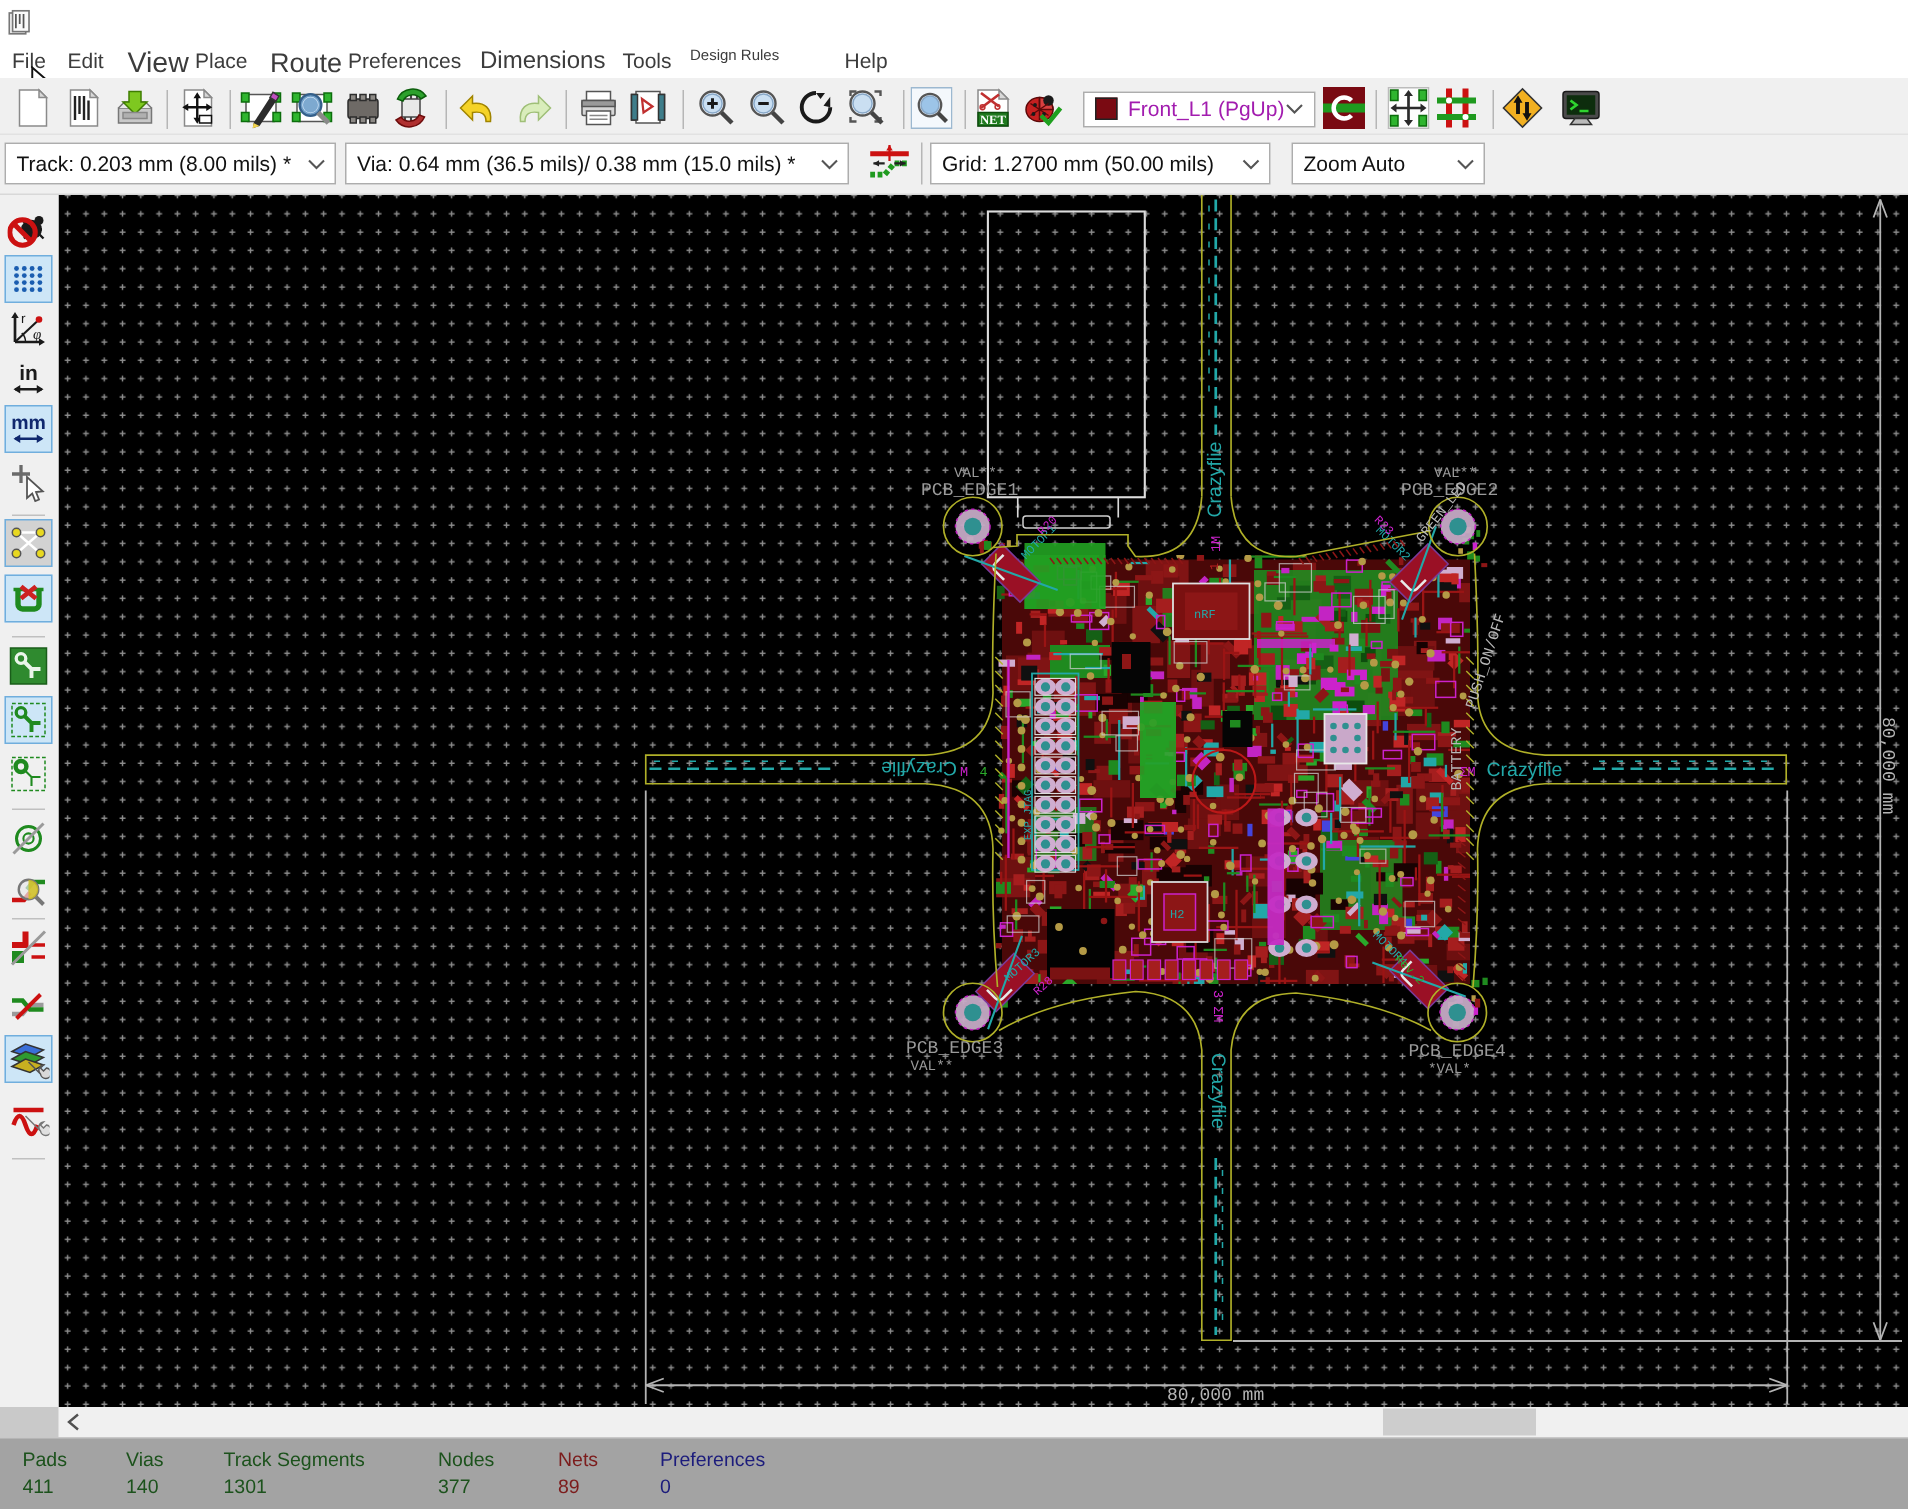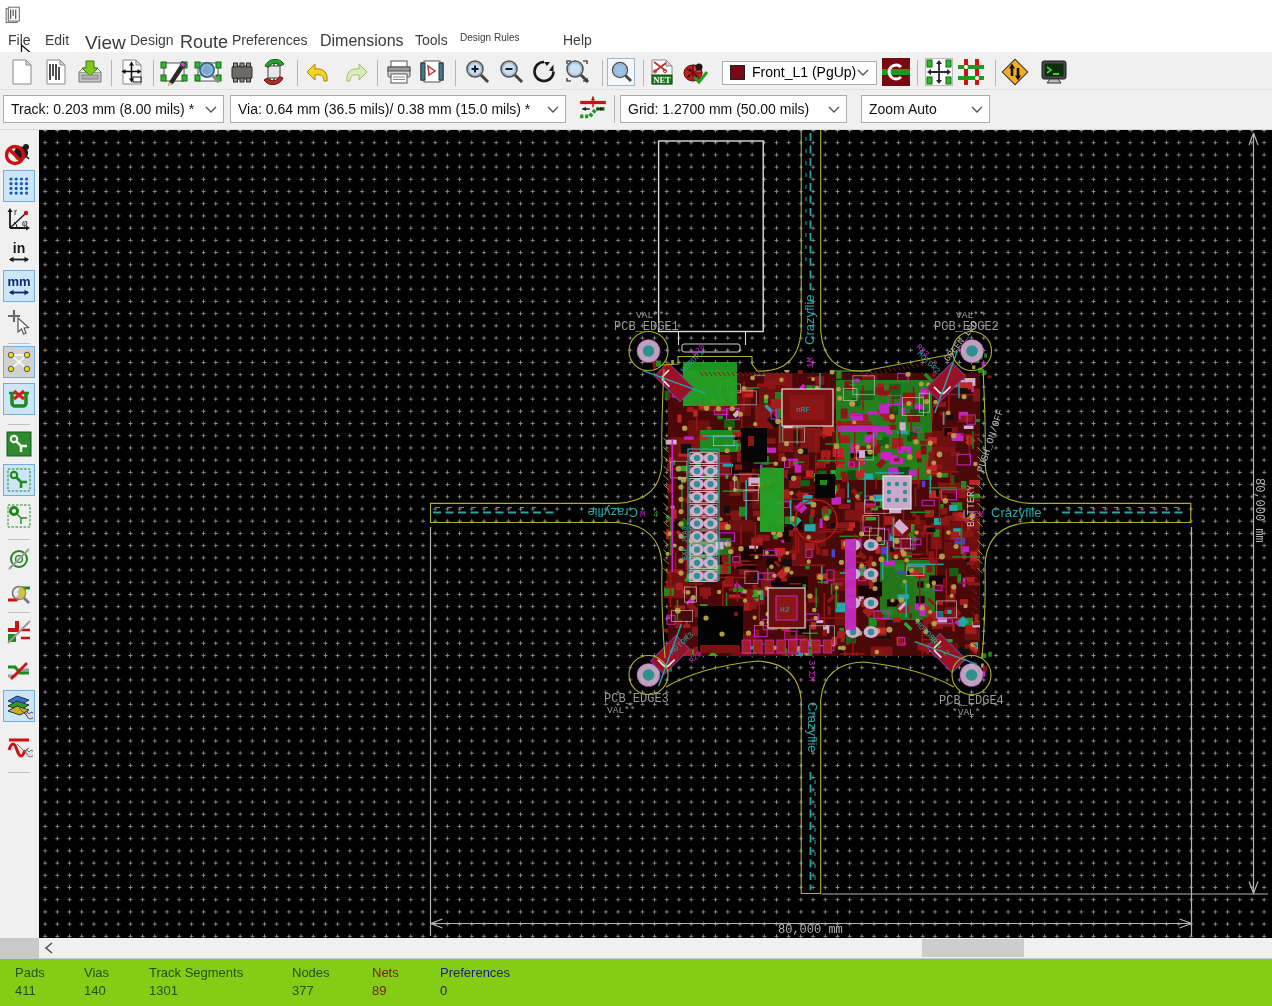--- a/index.html
+++ b/index.html
@@ -13,21 +13,21 @@
       </g>
       <g stroke="#555" stroke-width="1.6" fill="none">
         <path d="M9 6 v13 M12.5 6 v9 M16 6 v13"></path>
       </g>
     </svg>
 </div>
 <div style="position:absolute;left:0;top:28px;width:1272px;height:24px;background:#ffffff">
 <span style="position:absolute;left:8px;top:4px;font-size:14px;color:#3c3c3c">File</span>
 <span style="position:absolute;left:45px;top:4px;font-size:14px;color:#3c3c3c">Edit</span>
 <span style="position:absolute;left:85px;top:4px;font-size:19px;color:#3c3c3c">View</span>
-<span style="position:absolute;left:130px;top:4px;font-size:14px;color:#3c3c3c">Design</span>
+<span style="position:absolute;left:130px;top:4px;font-size:14px;color:#3c3c3c">Place</span>
 <span style="position:absolute;left:180px;top:4px;font-size:18px;color:#3c3c3c">Route</span>
 <span style="position:absolute;left:232px;top:4px;font-size:14px;color:#3c3c3c">Preferences</span>
 <span style="position:absolute;left:320px;top:4px;font-size:16px;color:#3c3c3c">Dimensions</span>
 <span style="position:absolute;left:415px;top:4px;font-size:14px;color:#3c3c3c">Tools</span>
 <span style="position:absolute;left:460px;top:4px;font-size:10px;color:#3c3c3c">Design Rules</span>
 <span style="position:absolute;left:563px;top:4px;font-size:14px;color:#3c3c3c">Help</span>
 </div>
 <svg style="position:absolute;left:20px;top:44px" width="16" height="22" viewBox="0 0 16 22">
     <path d="M1.5 1 v16 l4-3.6 2.2 6 3-1.1 -2.2-5.9 5.5-.5 z" fill="#fff" stroke="#111" stroke-width="1.3"></path>
   </svg>
@@ -218,21 +218,21 @@
       <path d="M11 5.5 l-3 5 h6 z M17 22.5 l-3 -5 h6 z" fill="#111"></path>
     </svg>
 <svg style="position:absolute;left:1040px;top:6px" width="28" height="28" viewBox="0 0 28 28">
       <rect x="2" y="3" width="24" height="18" rx="2" fill="#4a4a4a" stroke="#1a1a1a"></rect>
       <rect x="4.5" y="5.5" width="19" height="13" fill="#0d2d0d"></rect>
       <path d="M7 9 l4 3 -4 3 M13 16 h6" stroke="#2fd42f" stroke-width="1.8" fill="none"></path>
       <path d="M10 21 l-3 4 h14 l-3 -4 z" fill="#bbb" stroke="#333"></path>
     </svg>
 <div style="position:absolute;left:722px;top:9px;width:155px;height:24px;background:#fff;border:1px solid #adadad"></div>
 <div style="position:absolute;left:730px;top:13px;width:15px;height:15px;background:#7a0a12;border:1px solid #222"></div>
-<span style="position:absolute;left:752px;top:12px;font-size:14px;color:#000000">Front_L1 (PgUp)</span>
+<span style="position:absolute;left:752px;top:12px;font-size:14px;color:#a21caf">Front_L1 (PgUp)</span>
 <svg style="position:absolute;left:857px;top:17px" width="12" height="8" viewBox="0 0 12 8">
       <path d="M1 1 l5 5 5-5" fill="none" stroke="#555" stroke-width="1.4"></path>
     </svg>
 </div>
 <div style="position:absolute;left:0;top:90px;width:1272px;height:40px;background:#f0f0f0;border-bottom:1px solid #d8d8d8">
 <div style="position:absolute;left:3px;top:5px;width:221px;height:28px;background:#fff;border:1px solid #adadad"></div>
     <span style="position:absolute;left:11px;top:11px;font-size:14px;color:#111;white-space:pre">Track: 0.203 mm (8.00 mils) *</span>
     <svg style="position:absolute;left:205px;top:16px" width="12" height="8" viewBox="0 0 12 8">
       <path d="M1 1 l5 5 5-5" fill="none" stroke="#555" stroke-width="1.4"></path>
     </svg>
@@ -389,21 +389,21 @@
 <div style="position:absolute;left:8px;top:539px;width:22px;height:1px;background:#c0c0c0"></div>
 <div style="position:absolute;left:8px;top:612px;width:22px;height:1px;background:#c0c0c0"></div>
 <div style="position:absolute;left:8px;top:772px;width:22px;height:1px;background:#c0c0c0"></div>
 <div style="position:absolute;left:0;top:938px;width:1272px;height:20px;background:#f0f0f0">
 <div style="position:absolute;left:0;top:0;width:39px;height:20px;background:#c9c9c9"></div>
 <svg style="position:absolute;left:44px;top:4px" width="10" height="12" viewBox="0 0 10 12">
       <path d="M8 1 L2 6 l6 5" fill="none" stroke="#505050" stroke-width="1.6"></path>
     </svg>
 <div style="position:absolute;left:922px;top:1px;width:102px;height:18px;background:#cdcdcd"></div>
 </div>
-<div style="position:absolute;left:0;top:958px;width:1272px;height:48px;background:#84cc16;border-top:1px solid #c8c8c8;font-size:13px">
+<div style="position:absolute;left:0;top:958px;width:1272px;height:48px;background:#a3a3a3;border-top:1px solid #c8c8c8;font-size:13px">
 <span style="position:absolute;left:15px;top:6px;color:#1c521c">Pads</span>
 <span style="position:absolute;left:15px;top:24px;color:#1c521c">411</span>
 <span style="position:absolute;left:84px;top:6px;color:#1c521c">Vias</span>
 <span style="position:absolute;left:84px;top:24px;color:#1c521c">140</span>
 <span style="position:absolute;left:149px;top:6px;color:#1c521c">Track Segments</span>
 <span style="position:absolute;left:149px;top:24px;color:#1c521c">1301</span>
 <span style="position:absolute;left:292px;top:6px;color:#1c521c">Nodes</span>
 <span style="position:absolute;left:292px;top:24px;color:#1c521c">377</span>
 <span style="position:absolute;left:372px;top:6px;color:#7c1c1c">Nets</span>
 <span style="position:absolute;left:372px;top:24px;color:#7c1c1c">89</span>

